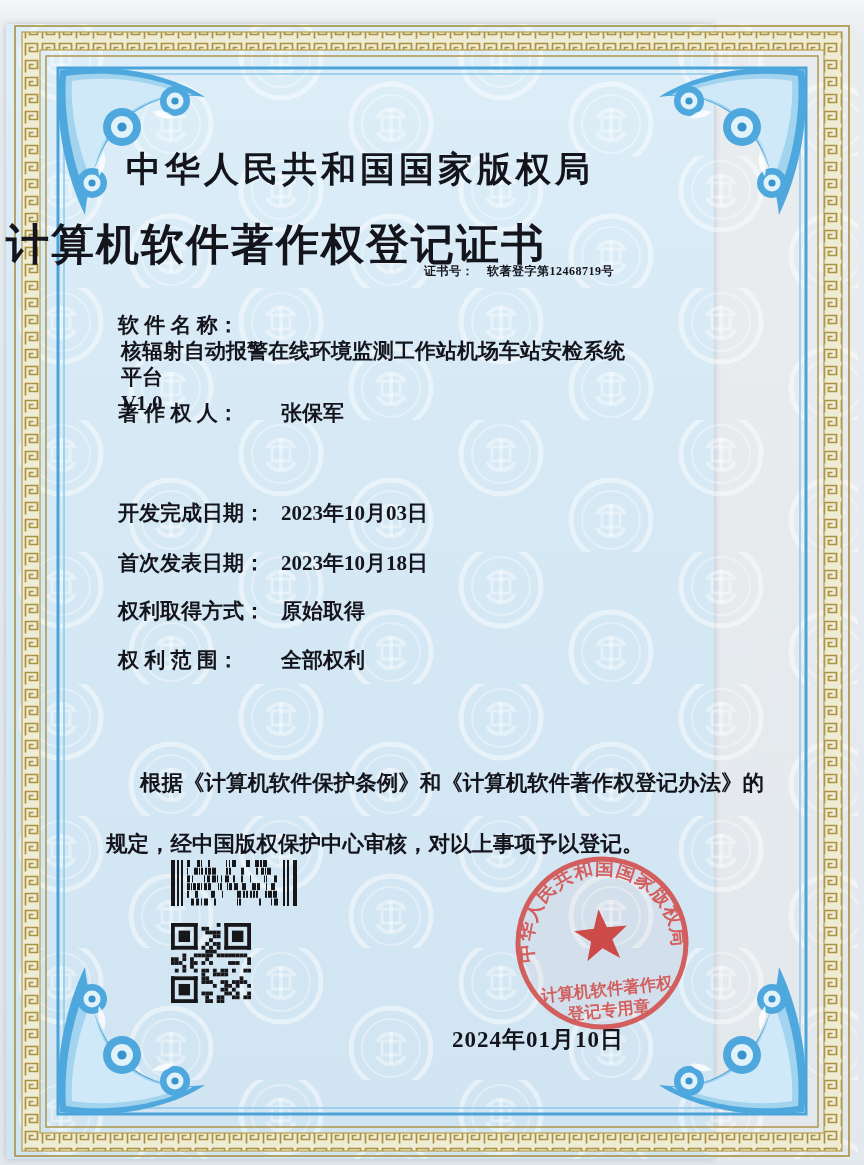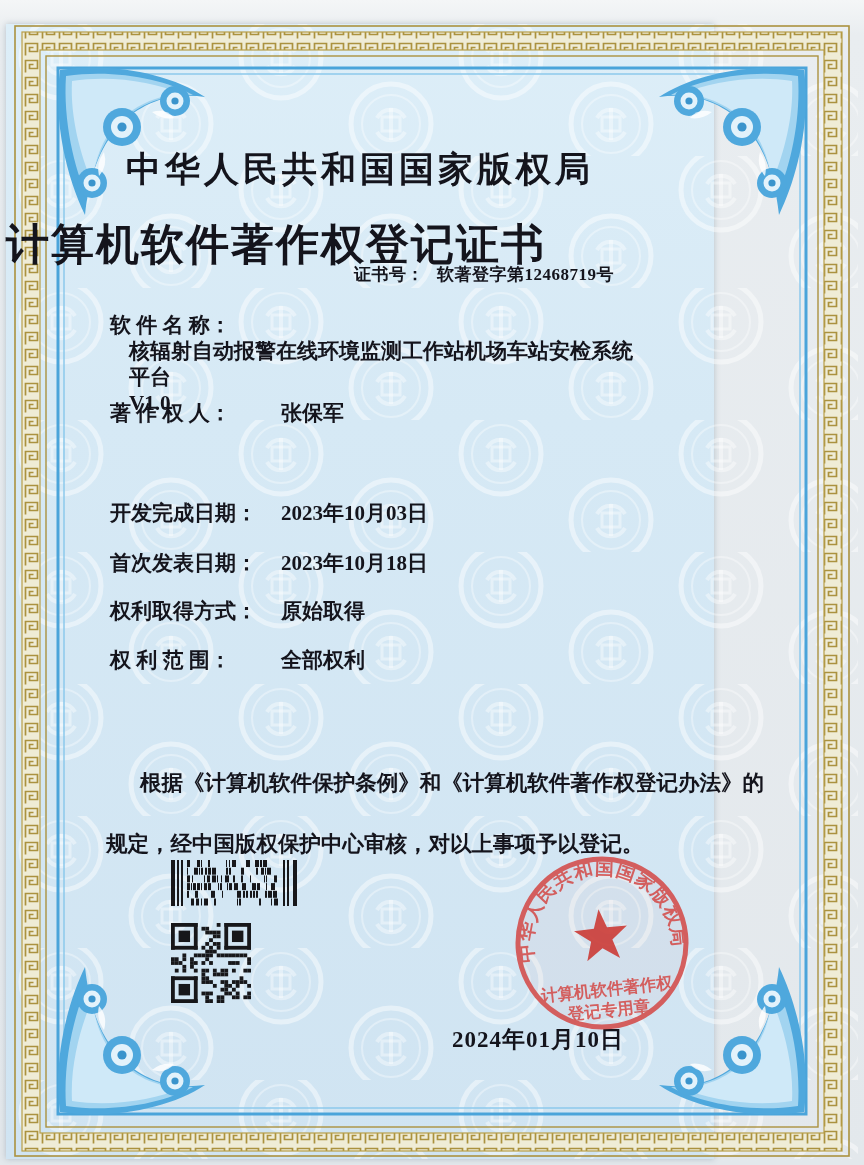--- a/index.html
+++ b/index.html
@@ -18,26 +18,26 @@
   .txt{position:absolute;white-space:pre;}
   .authority{
     left:0;right:0;top:122px;text-align:center;
     font-size:35px;font-weight:bold;letter-spacing:4px;white-space:pre;
   }
   .cert-title{
     left:0;right:8px;top:192px;text-align:left;
     font-size:43px;font-weight:bold;letter-spacing:2px;white-space:pre;
   }
   .cert-no{
-    right:100px;top:239px;font-size:17px;font-weight:bold;letter-spacing:.5px;
+    right:100px;top:239px;font-size:12px;font-weight:bold;letter-spacing:.5px;
   }
   .cert-no .gap{display:inline-block;width:13px;}
   .row{position:absolute;left:104px;font-size:21px;font-weight:bold;line-height:26px;}
-  .row .lbl{display:inline-block;width:152px;vertical-align:top;white-space:pre;}
-  .row .val{display:inline-block;margin-left:19px;vertical-align:top;white-space:pre;}
+  .row .lbl{display:inline-block;width:152px;vertical-align:top;white-space:pre;margin-left:8px;}
+  .row .val{display:inline-block;margin-left:11px;vertical-align:top;white-space:pre;}
   .row .val.wrap{white-space:normal;width:505px;}
   .statement{
     position:absolute;left:100px;top:729px;width:658px;
     font-size:21.5px;font-weight:600;line-height:61px;
     text-indent:34px;text-align:justify;white-space:normal;
   }
   .issue-date{
     position:absolute;left:446px;top:1000px;width:300px;text-align:left;
     font-size:23px;font-weight:bold;letter-spacing:1px;
   }

